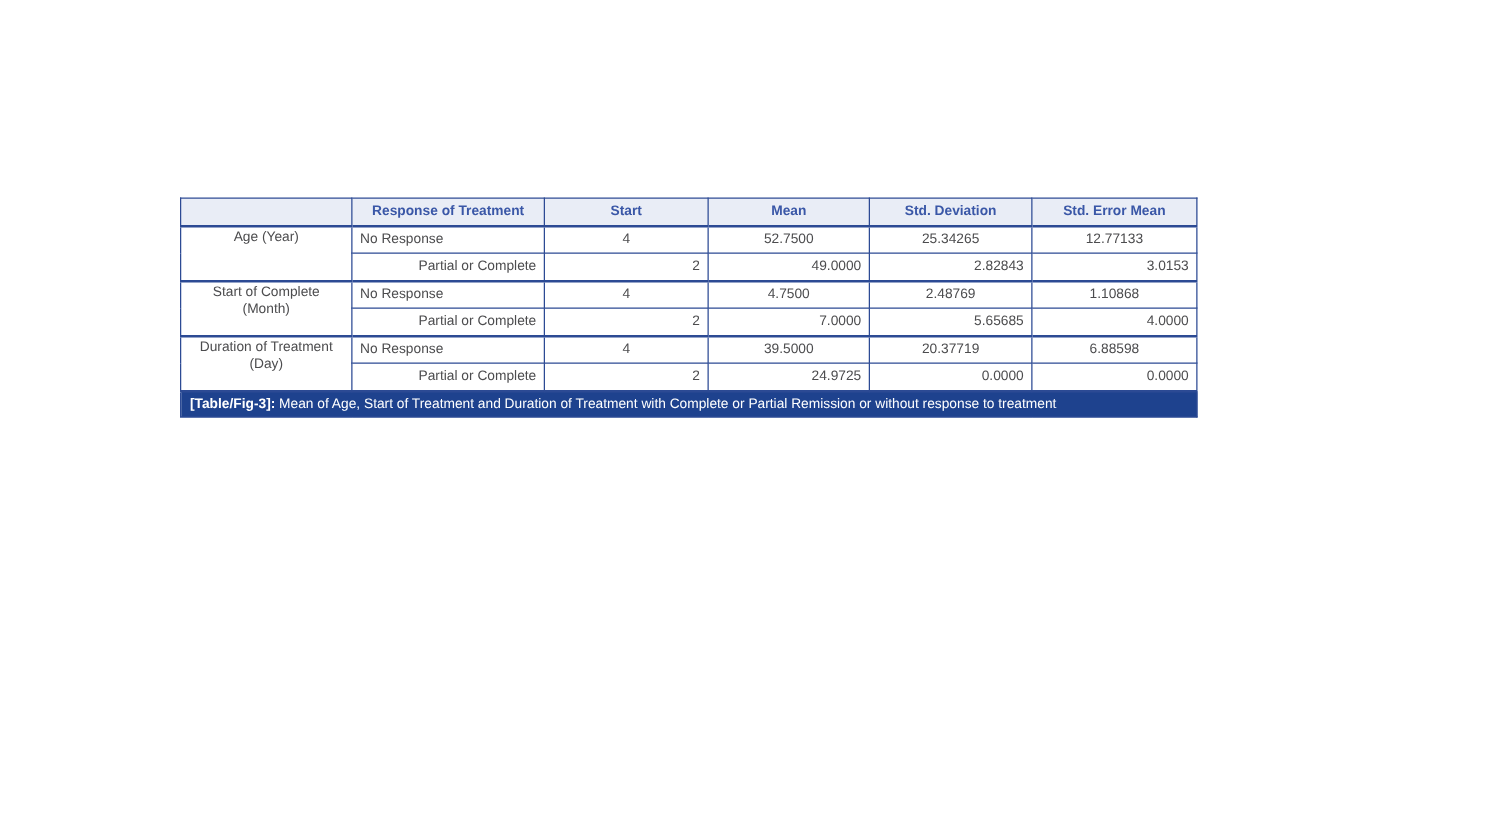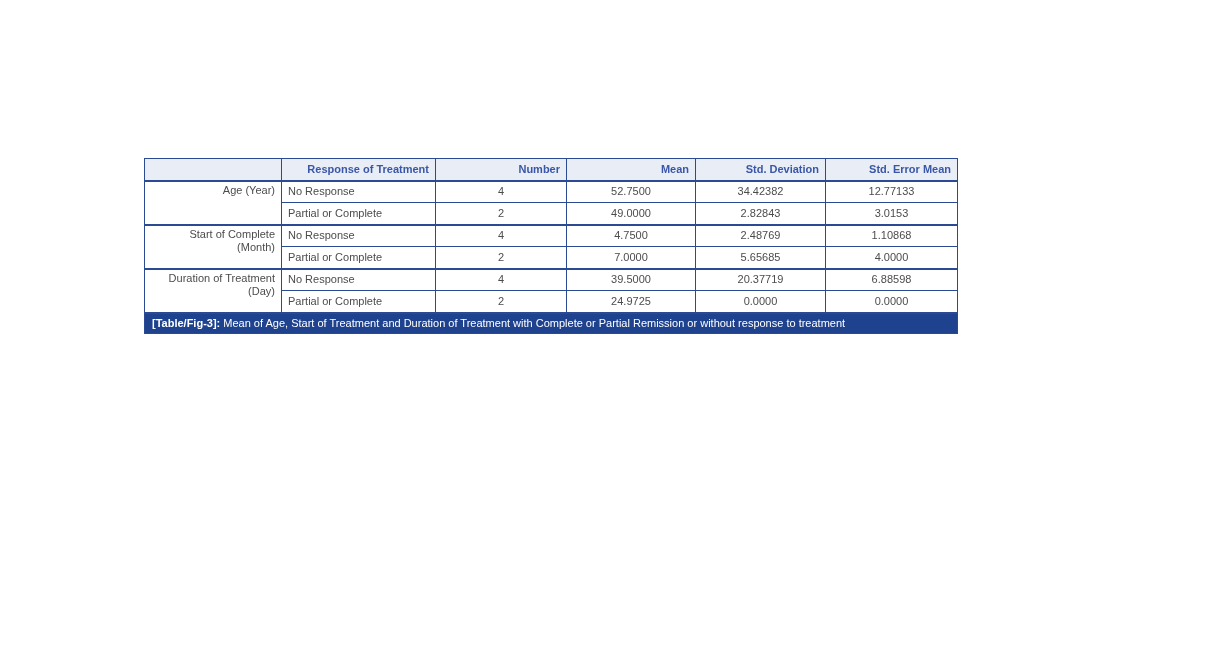--- a/index.html
+++ b/index.html
@@ -41,39 +41,40 @@
     border:1.5px solid var(--border,#2c4a94);
     height:22px;
     padding:2px 6px;
     line-height:13px;
     background:#fff;
   }
   table.stats thead th{
     background:var(--header-bg,#e9edf6);
     color:var(--header-text,#3a57a7);
     font-weight:bold;
-    text-align:right;
+    text-align:center;
     border-bottom-width:2px;
   }
   td.group-label{
-    text-align:right;
+    text-align:center;
     vertical-align:top;
     padding-top:4px;
   }
   td.response{
     text-align:left;
   }
   td.num{
     text-align:center;
   }
   tr.group-start td{
     border-top-width:2px;
   }
   tr.group-second td{
     border-top-width:1px;
+    text-align:right;
   }
   table.stats tfoot td.caption-bar{
     background:var(--caption-bg,#1e428e);
     color:var(--caption-text,#ffffff);
     text-align:left;
     height:21px;
     border:1.5px solid var(--border,#2c4a94);
     border-top-width:2px;
     padding:2px 7px;
     vertical-align:middle;
@@ -92,33 +93,33 @@
         <col class="c2">
         <col class="c3">
         <col class="c4">
         <col class="c5">
         <col class="c6">
     </colgroup>
     <thead>
       <tr>
         <th></th>
         <th>Response of Treatment</th>
-        <th>Number</th>
+        <th>Start</th>
         <th>Mean</th>
         <th>Std. Deviation</th>
         <th>Std. Error Mean</th>
       </tr>
     </thead>
     <tbody>
       <tr class="group-start">
         <td class="group-label" rowspan="2">Age (Year)</td>
         <td class="response">No Response</td>
         <td class="num">4</td>
         <td class="num">52.7500</td>
-        <td class="num">34.42382</td>
+        <td class="num">25.34265</td>
         <td class="num">12.77133</td>
       </tr>
       <tr class="group-second">
         <td class="response">Partial or Complete</td>
         <td class="num">2</td>
         <td class="num">49.0000</td>
         <td class="num">2.82843</td>
         <td class="num">3.0153</td>
       </tr>
       <tr class="group-start">

